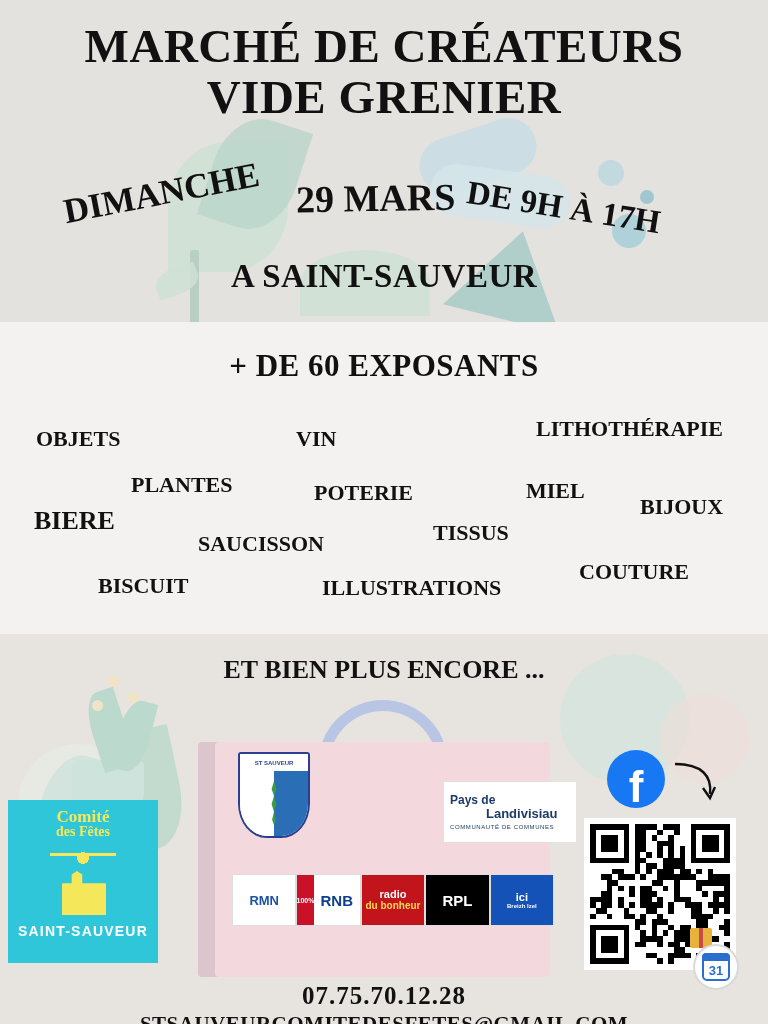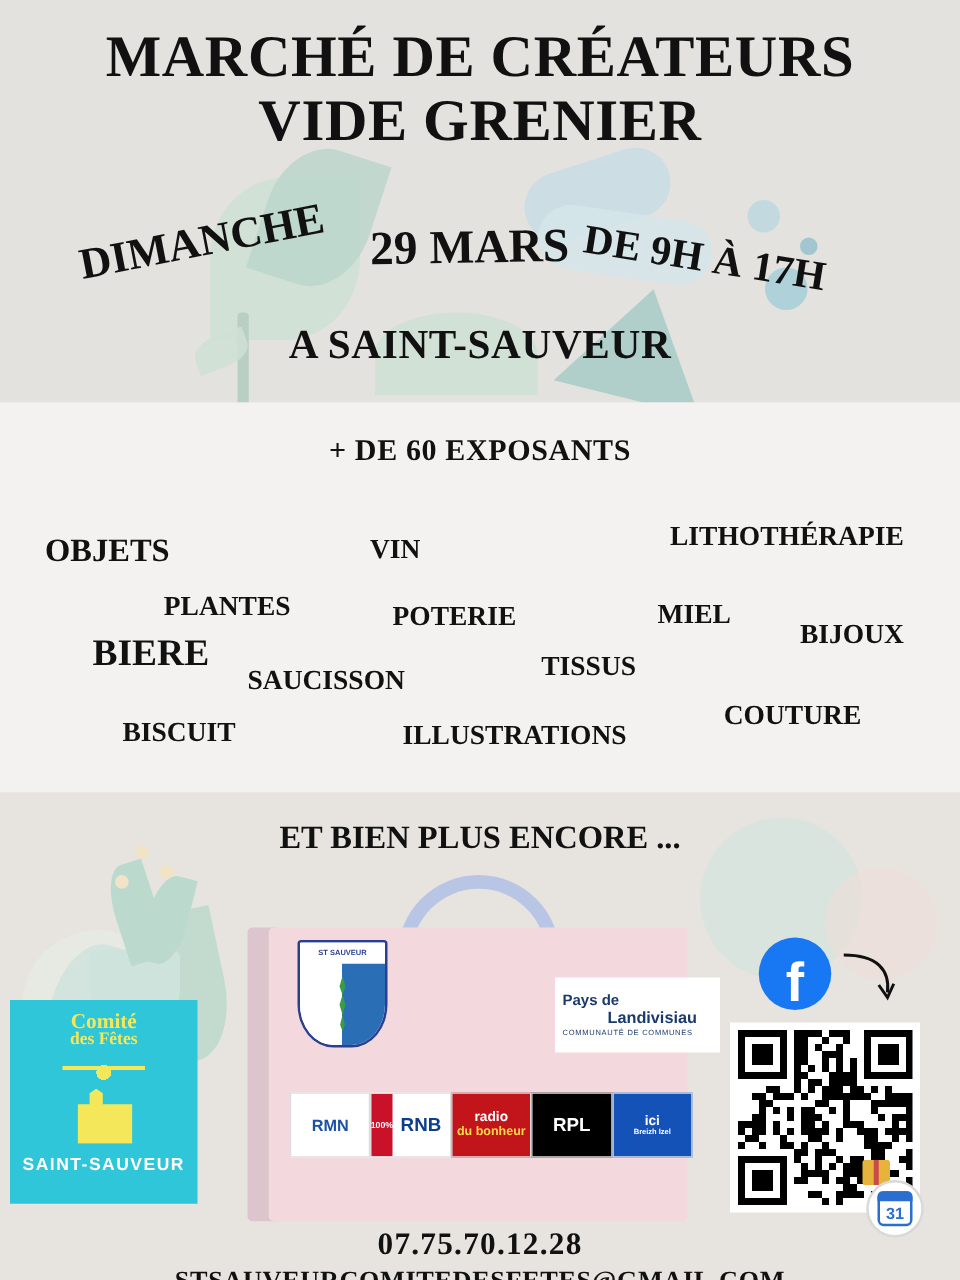--- a/index.html
+++ b/index.html
@@ -88,21 +88,21 @@
   .cityline {
     position:absolute; left:0; top:258px; width:768px;
     text-align:center;
     font-weight:bold; font-size:33px; color:#111;
     letter-spacing:.5px;
   }
 
   
   .exposants {
     position:absolute; left:0; top:348px; width:768px;
-    text-align:center; font-weight:bold; font-size:24px; color:#111;
+    text-align:center; font-weight:bold; font-size:31px; color:#111;
     letter-spacing:.5px;
   }
   .tags { position:absolute; left:0; top:400px; width:768px; height:220px; }
   .tag {
     position:absolute;
     font-weight:bold;
     color:#111;
     white-space:nowrap;
     font-family:"Liberation Serif", serif;
   }
@@ -313,28 +313,28 @@
     <span class="arc arc-a">DIMANCHE</span>
     <span class="arc arc-b">29 MARS</span>
     <span class="arc arc-c">DE 9H À 17H</span>
   </div>
 
   <div class="cityline">A SAINT-SAUVEUR</div>
 
   <div class="exposants">+ DE 60 EXPOSANTS</div>
 
   <div class="tags" id="tags">
-      <span class="tag" style="left: 36px; top: 26px; font-size: 26px;">OBJETS</span>
+      <span class="tag" style="left: 36px; top: 26px; font-size: 22px;">OBJETS</span>
       <span class="tag" style="left: 296px; top: 26px; font-size: 22px;">VIN</span>
       <span class="tag" style="left: 536px; top: 16px; font-size: 22px;">LITHOTHÉRAPIE</span>
       <span class="tag" style="left: 131px; top: 72px; font-size: 22px;">PLANTES</span>
       <span class="tag" style="left: 314px; top: 80px; font-size: 22px;">POTERIE</span>
       <span class="tag" style="left: 526px; top: 78px; font-size: 22px;">MIEL</span>
       <span class="tag" style="left: 640px; top: 94px; font-size: 22px;">BIJOUX</span>
-      <span class="tag" style="left: 34px; top: 106px; font-size: 30px; margin-left: 40px;">BIERE</span>
+      <span class="tag" style="left: 34px; top: 106px; font-size: 26px;">BIERE</span>
       <span class="tag" style="left: 433px; top: 120px; font-size: 22px;">TISSUS</span>
       <span class="tag" style="left: 198px; top: 131px; font-size: 22px;">SAUCISSON</span>
       <span class="tag" style="left: 579px; top: 159px; font-size: 22px;">COUTURE</span>
       <span class="tag" style="left: 98px; top: 173px; font-size: 22px;">BISCUIT</span>
       <span class="tag" style="left: 322px; top: 175px; font-size: 22px;">ILLUSTRATIONS</span>
     </div>
 
   <div class="etbien">ET BIEN PLUS ENCORE ...</div>
 
   <div class="plantpot"></div>

